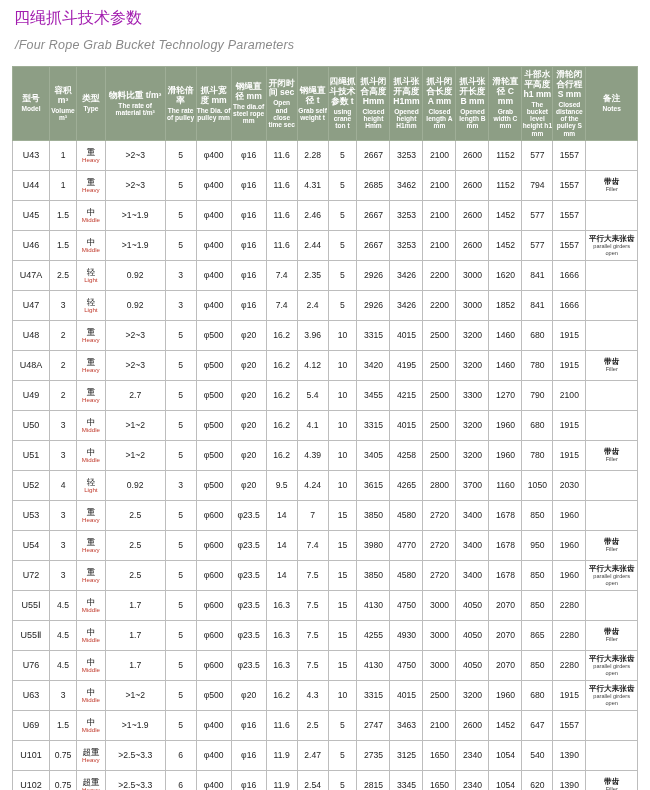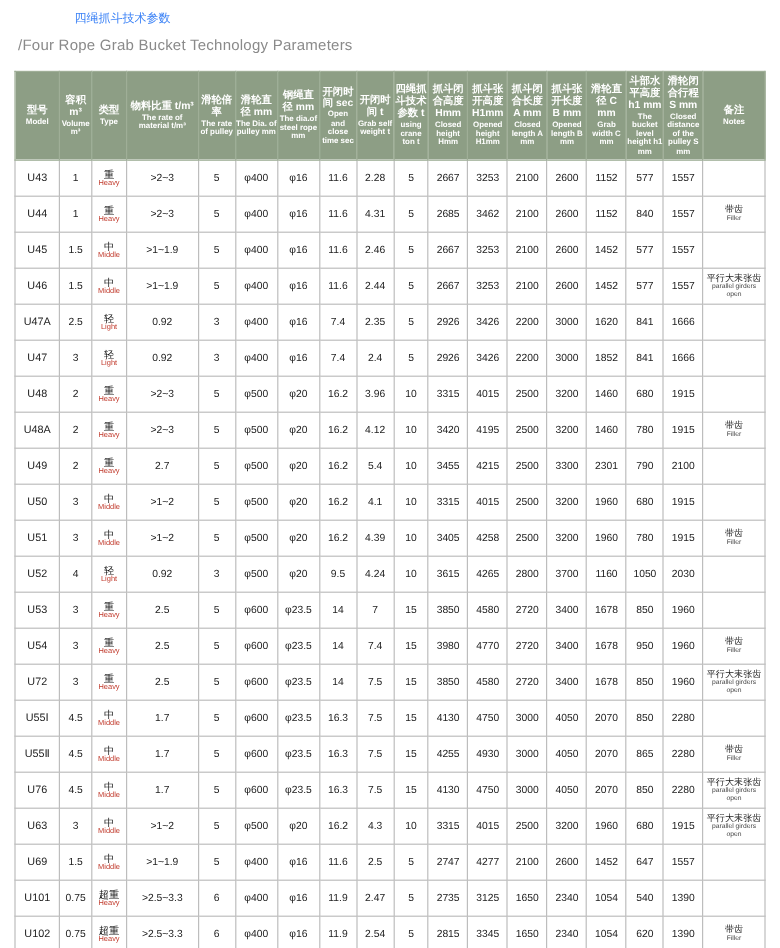--- a/index.html
+++ b/index.html
@@ -7,24 +7,24 @@
     width:650px;height:790px;
     background:#ffffff;
     font-family:"Liberation Sans", sans-serif;
     color:#222;
     overflow:hidden;
   }
   .page{position:relative;width:650px;height:790px;}
 
   
   .title-wrap{padding:8px 0 0 14px;}
-  .title-cn{font-size:10px;color:#3b82f6;letter-spacing:0px;white-space:nowrap;margin-left:48px;}
+  .title-cn{font-size:16px;color:#a21caf;letter-spacing:0px;white-space:nowrap;}
   .title-en{
     font-size:12.5px;color:#8a8a8a;margin-top:9px;margin-left:1px;
-    letter-spacing:.2px;white-space:nowrap;
+    letter-spacing:.2px;white-space:nowrap;font-style:italic;
   }
 
   
   .tbl-wrap{margin:14px 12px 0 12px;}
   table{border-collapse:collapse;width:626px;table-layout:fixed;}
   th,td{
     border:1px solid #bdbdbd;
     text-align:center;
     vertical-align:middle;
     font-size:8.5px;
@@ -44,21 +44,21 @@
   thead th .en{font-size:6.6px;display:block;margin-top:1px;line-height:1.1;}
   tbody tr{height:30px;}
   tbody td{background:#fff;}
 
   
   .model{font-size:9px;margin-left:16px;}
   .type-cell{line-height:1.05;}
   .type-cell .t-cn{font-size:8.5px;display:block;color:#111;}
   .type-cell .t-en{font-size:6.2px;display:block;color:#c0392b;}
   .notes{font-size:7px;line-height:1.1;color:#222;}
-  .notes .n-cn{display:block;font-size:7.6px;}
+  .notes .n-cn{display:block;font-size:7.6px;font-weight:bold;}
   .notes .n-en{display:block;font-size:5.6px;color:#444;}
   .num{font-size:8.6px;}
 </style>
 </head>
 <body>
 
 <div class="page">
 
   <div class="title-wrap">
     <div class="title-cn">四绳抓斗技术参数</div>
@@ -103,33 +103,33 @@
             </th>
             <th>
               <span class="cn">物料比重 t/m³</span>
               <span class="en">The rate of material t/m³</span>
             </th>
             <th>
               <span class="cn">滑轮倍率</span>
               <span class="en">The rate of pulley</span>
             </th>
             <th>
-              <span class="cn">滑轮直径 mm</span>
+              <span class="cn">抓斗宽度 mm</span>
               <span class="en">The Dia. of pulley mm</span>
             </th>
             <th>
               <span class="cn">钢绳直径 mm</span>
               <span class="en">The dia.of steel rope mm</span>
             </th>
             <th>
               <span class="cn">开闭时间 sec</span>
               <span class="en">Open and close time sec</span>
             </th>
             <th>
-              <span class="cn">开闭时间 t</span>
+              <span class="cn">钢绳直径 t</span>
               <span class="en">Grab self weight t</span>
             </th>
             <th>
               <span class="cn">四绳抓斗技术参数 t</span>
               <span class="en">using crane ton t</span>
             </th>
             <th>
               <span class="cn">抓斗闭合高度 Hmm</span>
               <span class="en">Closed height Hmm</span>
             </th>
@@ -202,21 +202,21 @@
             <td class="num">φ400</td>
             <td class="num">φ16</td>
             <td class="num">11.6</td>
             <td class="num">4.31</td>
             <td class="num">5</td>
             <td class="num">2685</td>
             <td class="num">3462</td>
             <td class="num">2100</td>
             <td class="num">2600</td>
             <td class="num">1152</td>
-            <td class="num">840</td>
+            <td class="num">794</td>
             <td class="num">1557</td>
             <td class="notes">
               <span class="n-cn">带齿</span>
               <span class="n-en">Filler</span>
             </td>
           </tr>
           <tr>
             <td class="model">U45</td>
             <td class="num">1.5</td>
             <td class="type-cell">
@@ -383,21 +383,21 @@
             <td class="num">5</td>
             <td class="num">φ500</td>
             <td class="num">φ20</td>
             <td class="num">16.2</td>
             <td class="num">5.4</td>
             <td class="num">10</td>
             <td class="num">3455</td>
             <td class="num">4215</td>
             <td class="num">2500</td>
             <td class="num">3300</td>
-            <td class="num">2301</td>
+            <td class="num">1270</td>
             <td class="num">790</td>
             <td class="num">2100</td>
             <td class="notes">
               <span class="n-cn"></span>
               <span class="n-en"></span>
             </td>
           </tr>
           <tr>
             <td class="model">U50</td>
             <td class="num">3</td>
@@ -666,21 +666,21 @@
               <span class="t-en">Middle</span>
             </td>
             <td class="num">&gt;1~1.9</td>
             <td class="num">5</td>
             <td class="num">φ400</td>
             <td class="num">φ16</td>
             <td class="num">11.6</td>
             <td class="num">2.5</td>
             <td class="num">5</td>
             <td class="num">2747</td>
-            <td class="num">4277</td>
+            <td class="num">3463</td>
             <td class="num">2100</td>
             <td class="num">2600</td>
             <td class="num">1452</td>
             <td class="num">647</td>
             <td class="num">1557</td>
             <td class="notes">
               <span class="n-cn"></span>
               <span class="n-en"></span>
             </td>
           </tr>

